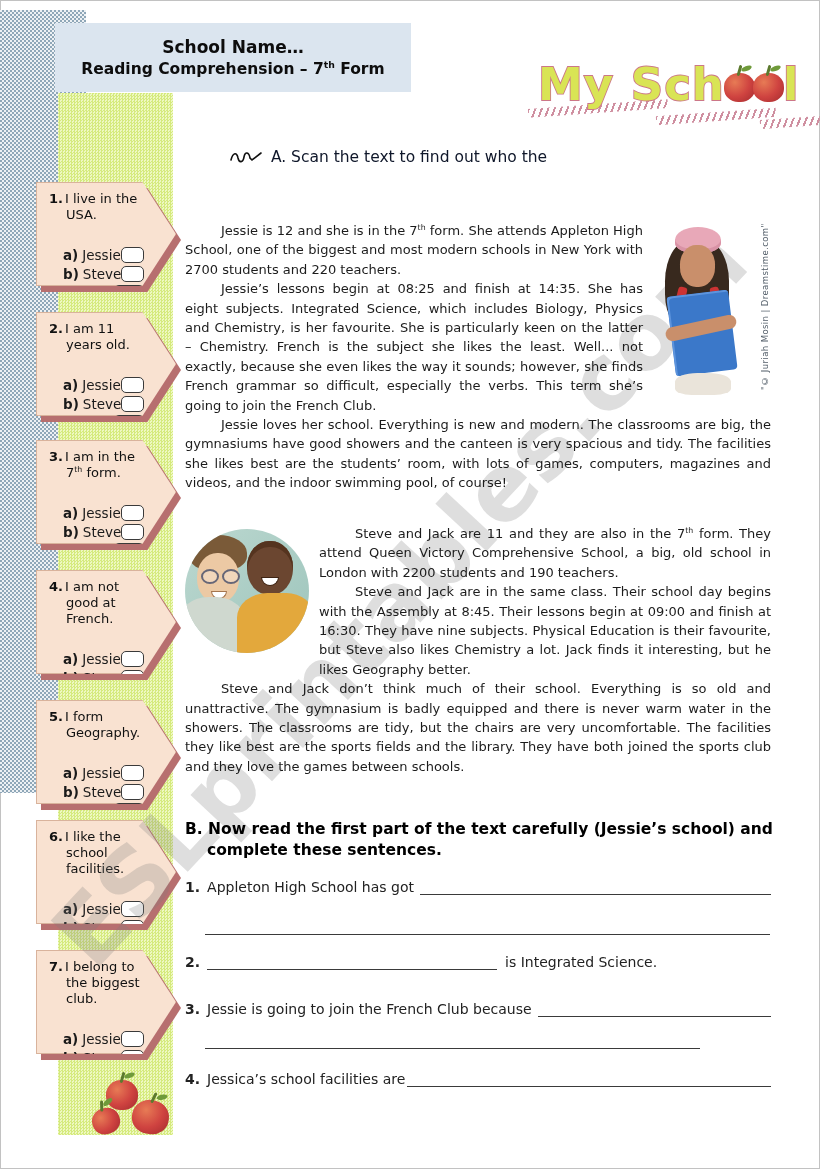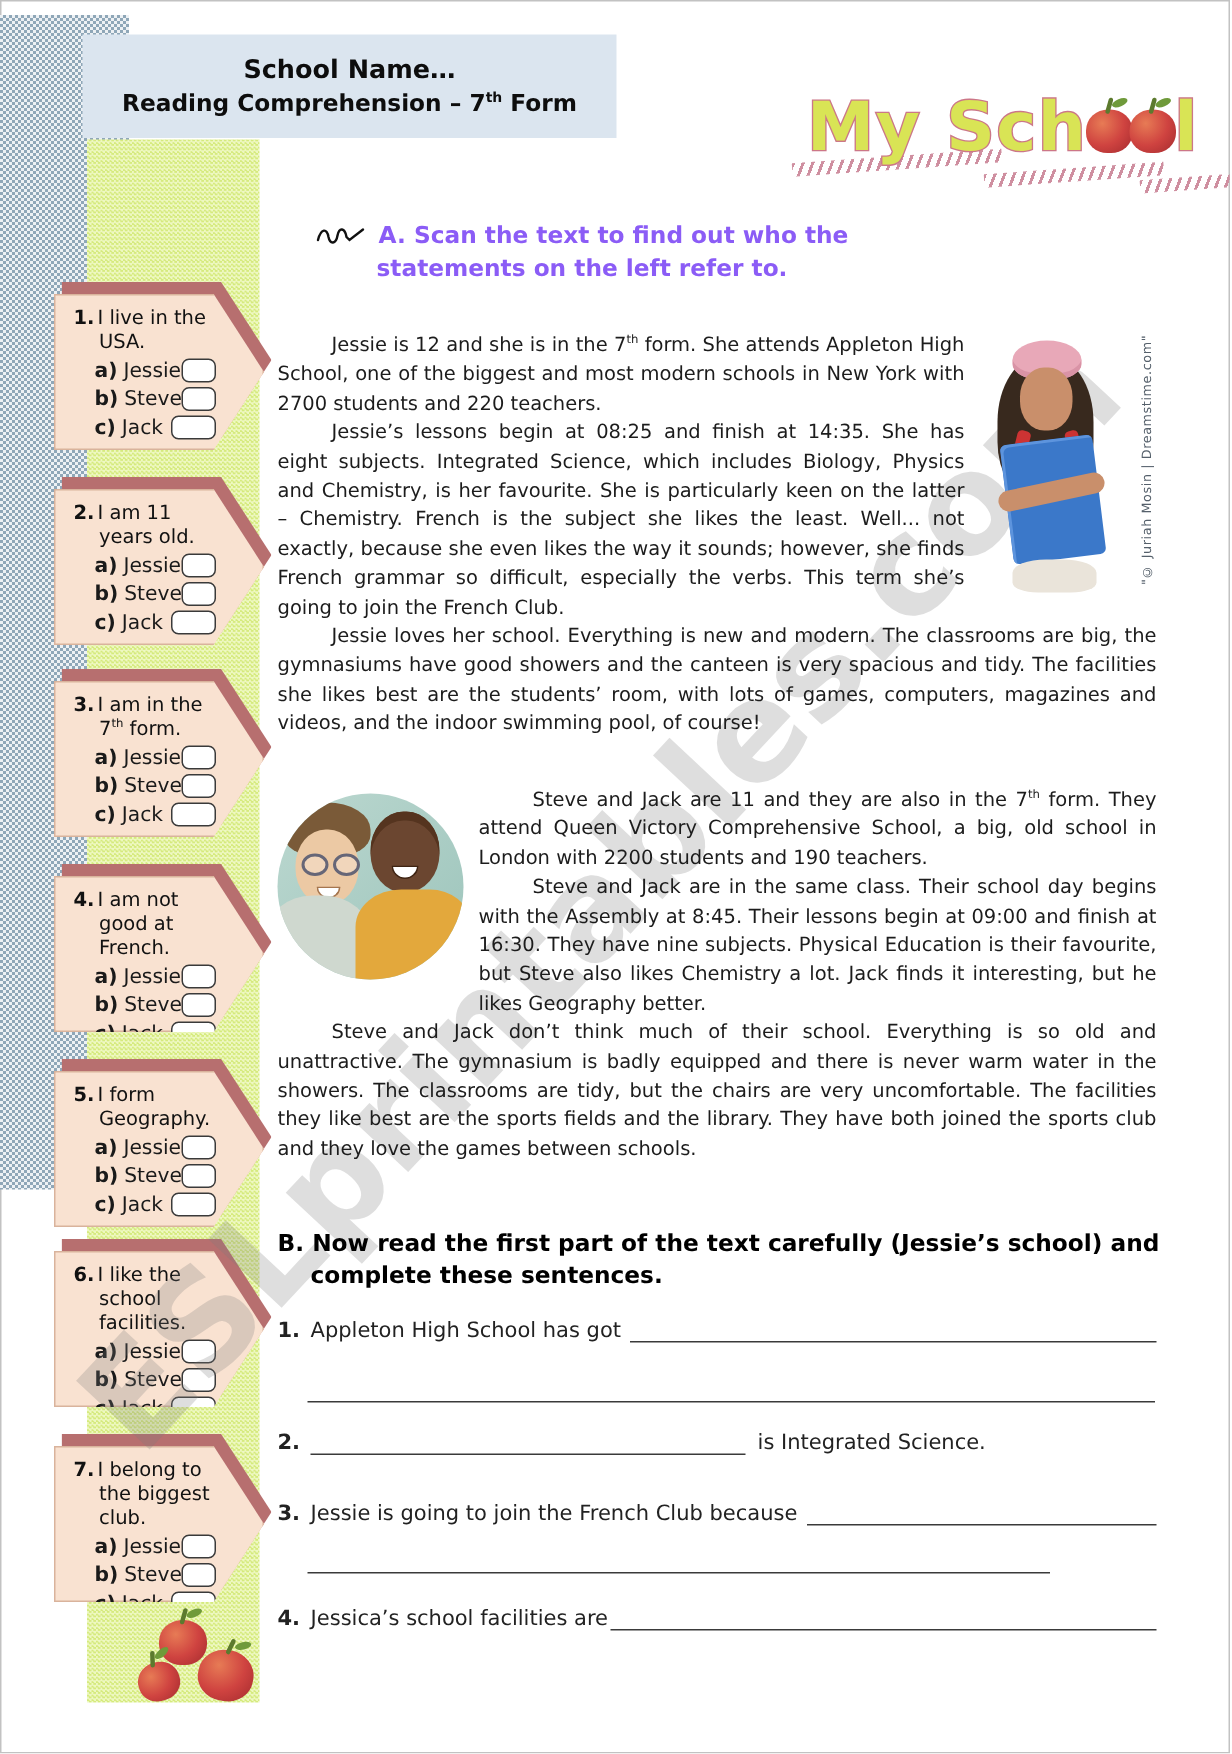--- a/index.html
+++ b/index.html
@@ -52,21 +52,21 @@
   .apple::after{content:"";position:absolute;left:56%;top:-7px;width:11px;height:5px;
     background:#6f9a3a;border-radius:50%;transform:rotate(-22deg);}
   .logo .apple{width:31px;height:29px;margin:0 -1px;vertical-align:-2px;}
   .apples-bottom{position:absolute;left:92px;top:1074px;width:95px;height:70px;z-index:2;}
   .apples-bottom .a1{position:absolute;left:14px;top:6px;width:32px;height:30px;}
   .apples-bottom .a2{position:absolute;left:0px;top:34px;width:28px;height:26px;transform:rotate(-18deg);}
   .apples-bottom .a3{position:absolute;left:40px;top:26px;width:37px;height:34px;transform:rotate(10deg);}
 
   
   .section-a{position:absolute;left:196px;top:148px;width:384px;z-index:4;
-    font-weight:bold;font-size:15.5px;color:#8b5cf6;text-align:center;}
+    font-weight:normal;font-size:15.5px;color:#0f172a;text-align:center;}
   .sa-line1{display:flex;align-items:center;justify-content:center;gap:8px;}
   .sa-line2{margin-top:4px;}
   .pen-icon{flex:0 0 auto;}
 
   
   .textcol{position:absolute;left:185px;width:586px;z-index:4;
     font-size:13px;line-height:19.4px;text-align:justify;color:#1c1c1c;}
   .textcol p{margin:0;text-indent:36px;}
   .jessie-block{top:221px;}
   .boys-block{top:524px;}
@@ -115,26 +115,26 @@
   .sent .stext{white-space:nowrap;}
   .blank{border-bottom:1.3px solid #3a3a3a;height:16px;}
   .blank.grow{flex:1;margin-left:6px;}
   .blank.fixed{width:290px;flex:0 0 auto;margin-right:8px;}
   .cont-line{position:absolute;left:205px;height:0;border-bottom:1.3px solid #3a3a3a;z-index:4;}
 
   
   .arrow{position:absolute;left:36px;width:140px;height:104px;z-index:2;}
   .arrow .shadow{position:absolute;left:5px;top:6px;width:100%;height:100%;background:#b76f6f;
     clip-path:polygon(0 0,76% 0,100% 50%,76% 100%,0 100%);}
-  .arrow .body{position:absolute;left:0;top:14px;width:100%;height:100%;background:#f9e2d1;
+  .arrow .body{position:absolute;left:0;top:0;width:100%;height:100%;background:#f9e2d1;
     clip-path:polygon(0 0,76% 0,100% 50%,76% 100%,0 100%);
     box-shadow:inset 0 0 0 1px #d9b39c;}
   .stmt{font-size:13px;line-height:16px;padding:9px 34px 0 30px;text-indent:-17px;color:#111;}
   .stmt .num{font-weight:bold;margin-right:2px;}
-  .opts{margin-top:0;padding-left:27px;padding-right:32px;}
+  .opts{margin-top:22px;padding-left:27px;padding-right:32px;}
   .opt{display:flex;align-items:center;justify-content:space-between;height:19px;font-size:13.5px;}
   .ol b{margin-right:4px;}
   .cb{width:28px;height:14px;background:#fff;border:1.6px solid #3a3a3a;border-radius:5px;}
 
   
   .watermark{position:absolute;left:400px;top:598px;z-index:3;pointer-events:none;}
   .watermark span{display:block;transform:translate(-50%,-50%) rotate(-47deg);
     font-size:92px;font-weight:bold;white-space:nowrap;color:rgba(125,125,125,0.25);}
 </style>
 </head>
@@ -157,21 +157,20 @@
     <span class="logo-text">My Sch</span><span class="apple"></span><span class="apple"></span><span class="logo-text">l</span>
   </div>
 
   <div class="section-a">
     <div class="sa-line1">
       <svg class="pen-icon" width="34" height="15" viewBox="0 0 34 15">
         <path d="M2 10 C4 2,8 2,9 8 C10 13,14 13,15 7 C16 1,20 2,21 8 L23 10 L32 3" stroke="#111" stroke-width="1.6" fill="none" stroke-linecap="round"></path>
       </svg>
       <span>A. Scan the text to find out who the</span>
     </div>
-    <div class="sa-line2">statements on the left refer to.</div>
   </div>
 
   <div class="textcol jessie-block">
     <div class="girl-float">
       <div class="gp gp-hair"></div>
       <div class="gp gp-cap"></div>
       <div class="gp gp-face"></div>
       <div class="gp gp-strap1"></div>
       <div class="gp gp-strap2"></div>
       <div class="gp gp-folder"></div>

